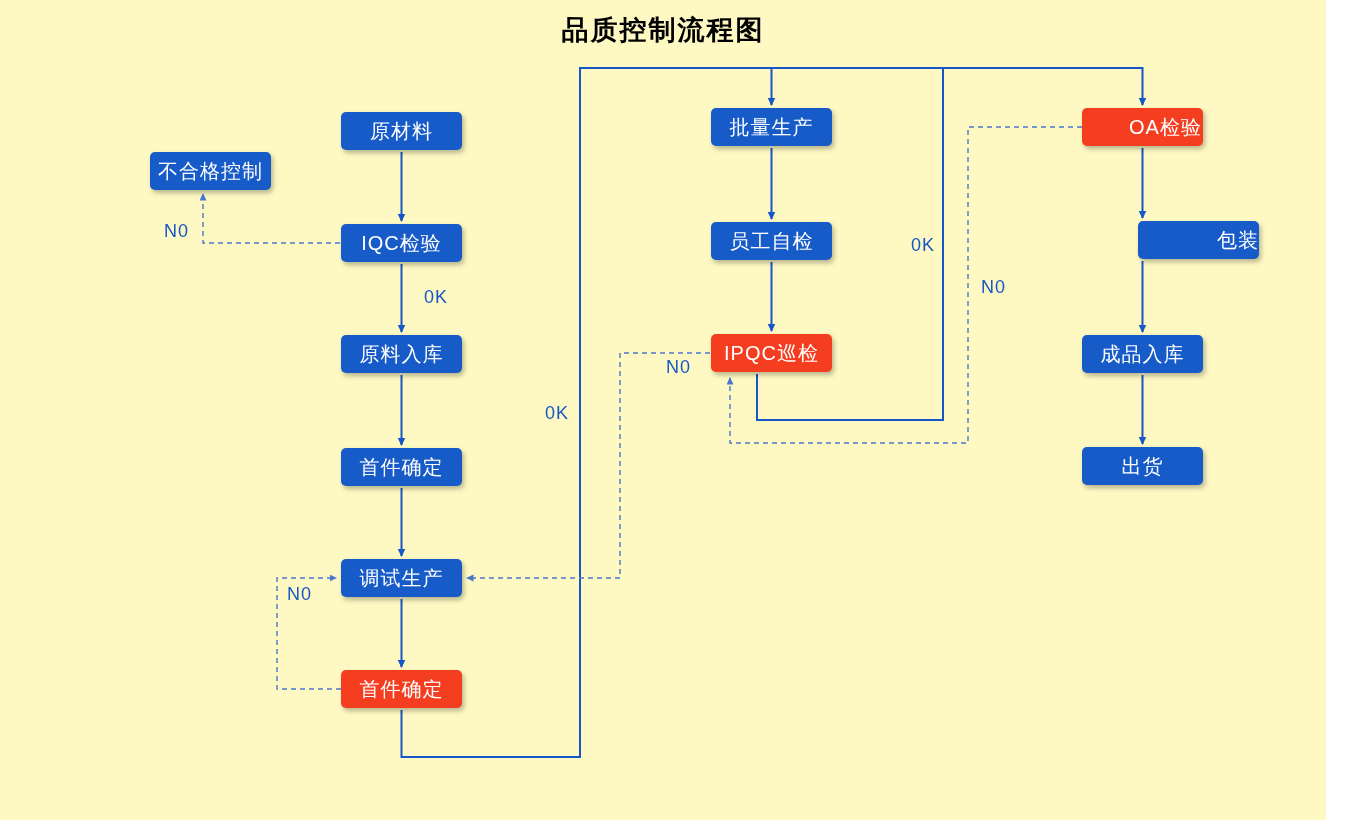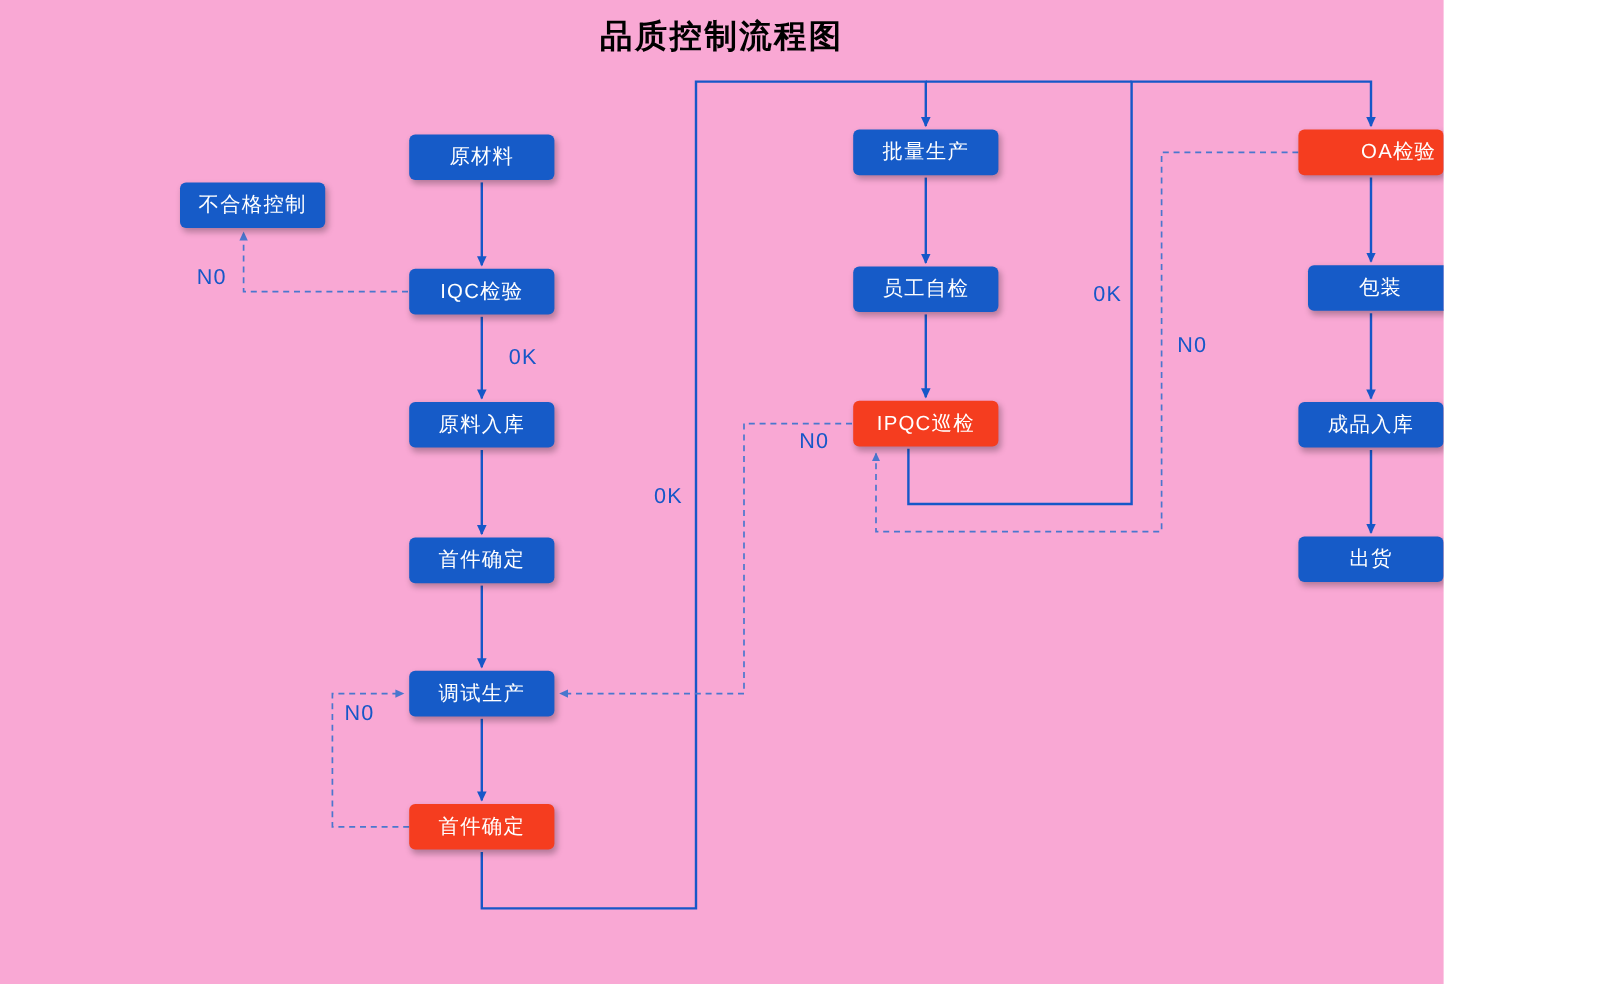--- a/index.html
+++ b/index.html
@@ -1,23 +1,23 @@
 <!DOCTYPE html>
 <html><head>
 <meta charset="utf-8">
 <style>
   * { margin: 0; padding: 0; box-sizing: border-box; }
   html, body { background: #ffffff; }
   body { font-family: "Liberation Sans", sans-serif; }
 
   .canvas {
     position: relative;
-    width: 1203px;
+    width: 1326px;
     height: 820px;
-    background: #f9a8d4;
+    background: #fef9c3;
     overflow: hidden;
   }
 
   .title {
     position: absolute;
     left: 0; right: 0; top: 12px;
     text-align: center;
     font-family: "DejaVu Serif", "Liberation Serif", serif;
     font-size: 27px;
     font-weight: 700;
@@ -29,21 +29,21 @@
     position: absolute;
     left: 0; top: 0;
   }
 
   .node {
     position: absolute;
     width: 121px;
     height: 38px;
     border-radius: 5px;
     color: #ffffff;
-    font-size: 17px;
+    font-size: 20px;
     line-height: 38px;
     text-align: center;
     letter-spacing: 1px;
     box-shadow: 2px 3px 5px rgba(0,0,0,0.28);
     white-space: nowrap;
   }
   .node.blue { background: #165BC8; }
   .node.red  { background: #F53D1F; }
 
   .edge-label {
@@ -102,21 +102,21 @@
   <div class="node blue" style="left:341px; top:335px;">原料入库</div>
   <div class="node blue" style="left:341px; top:448px;">首件确定</div>
   <div class="node blue" style="left:341px; top:559px;">调试生产</div>
   <div class="node red" style="left:341px; top:670px;">首件确定</div>
 
   <div class="node blue" style="left:711px; top:108px;">批量生产</div>
   <div class="node blue" style="left:711px; top:222px;">员工自检</div>
   <div class="node red" style="left:711px; top:334px;">IPQC巡检</div>
 
   <div class="node red" style="left:1082px; top:108px;padding-left:46px;">OA检验</div>
-  <div class="node blue" style="left:1090px; top:221px;">包装</div>
+  <div class="node blue" style="left:1138px; top:221px;text-align:right;">包装</div>
   <div class="node blue" style="left:1082px; top:335px;">成品入库</div>
   <div class="node blue" style="left:1082px; top:447px;">出货</div>
 
   <span class="edge-label" style="left:164px; top:221px;">N0</span>
   <span class="edge-label" style="left:424px; top:287px;">0K</span>
   <span class="edge-label" style="left:287px; top:584px;">N0</span>
   <span class="edge-label" style="left:545px; top:403px;">0K</span>
   <span class="edge-label" style="left:666px; top:357px;">N0</span>
   <span class="edge-label" style="left:911px; top:235px;">0K</span>
   <span class="edge-label" style="left:981px; top:277px;">N0</span>

